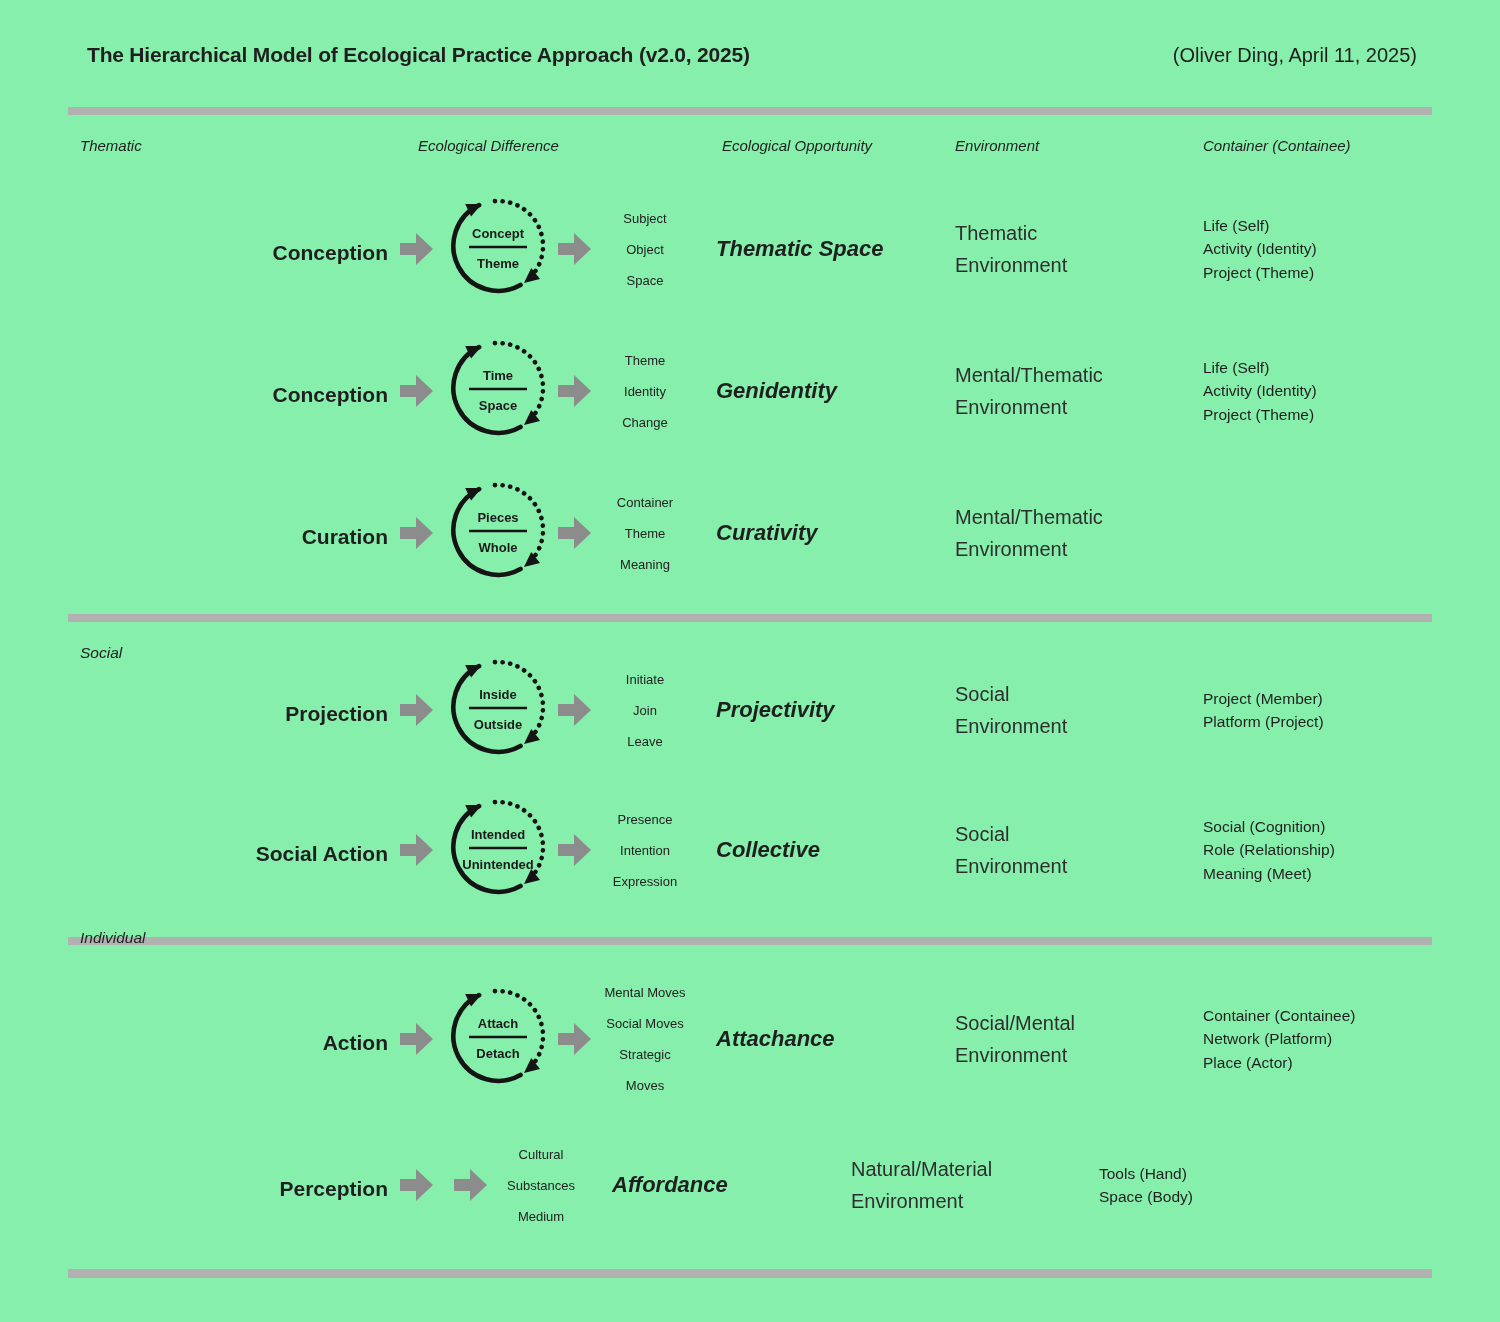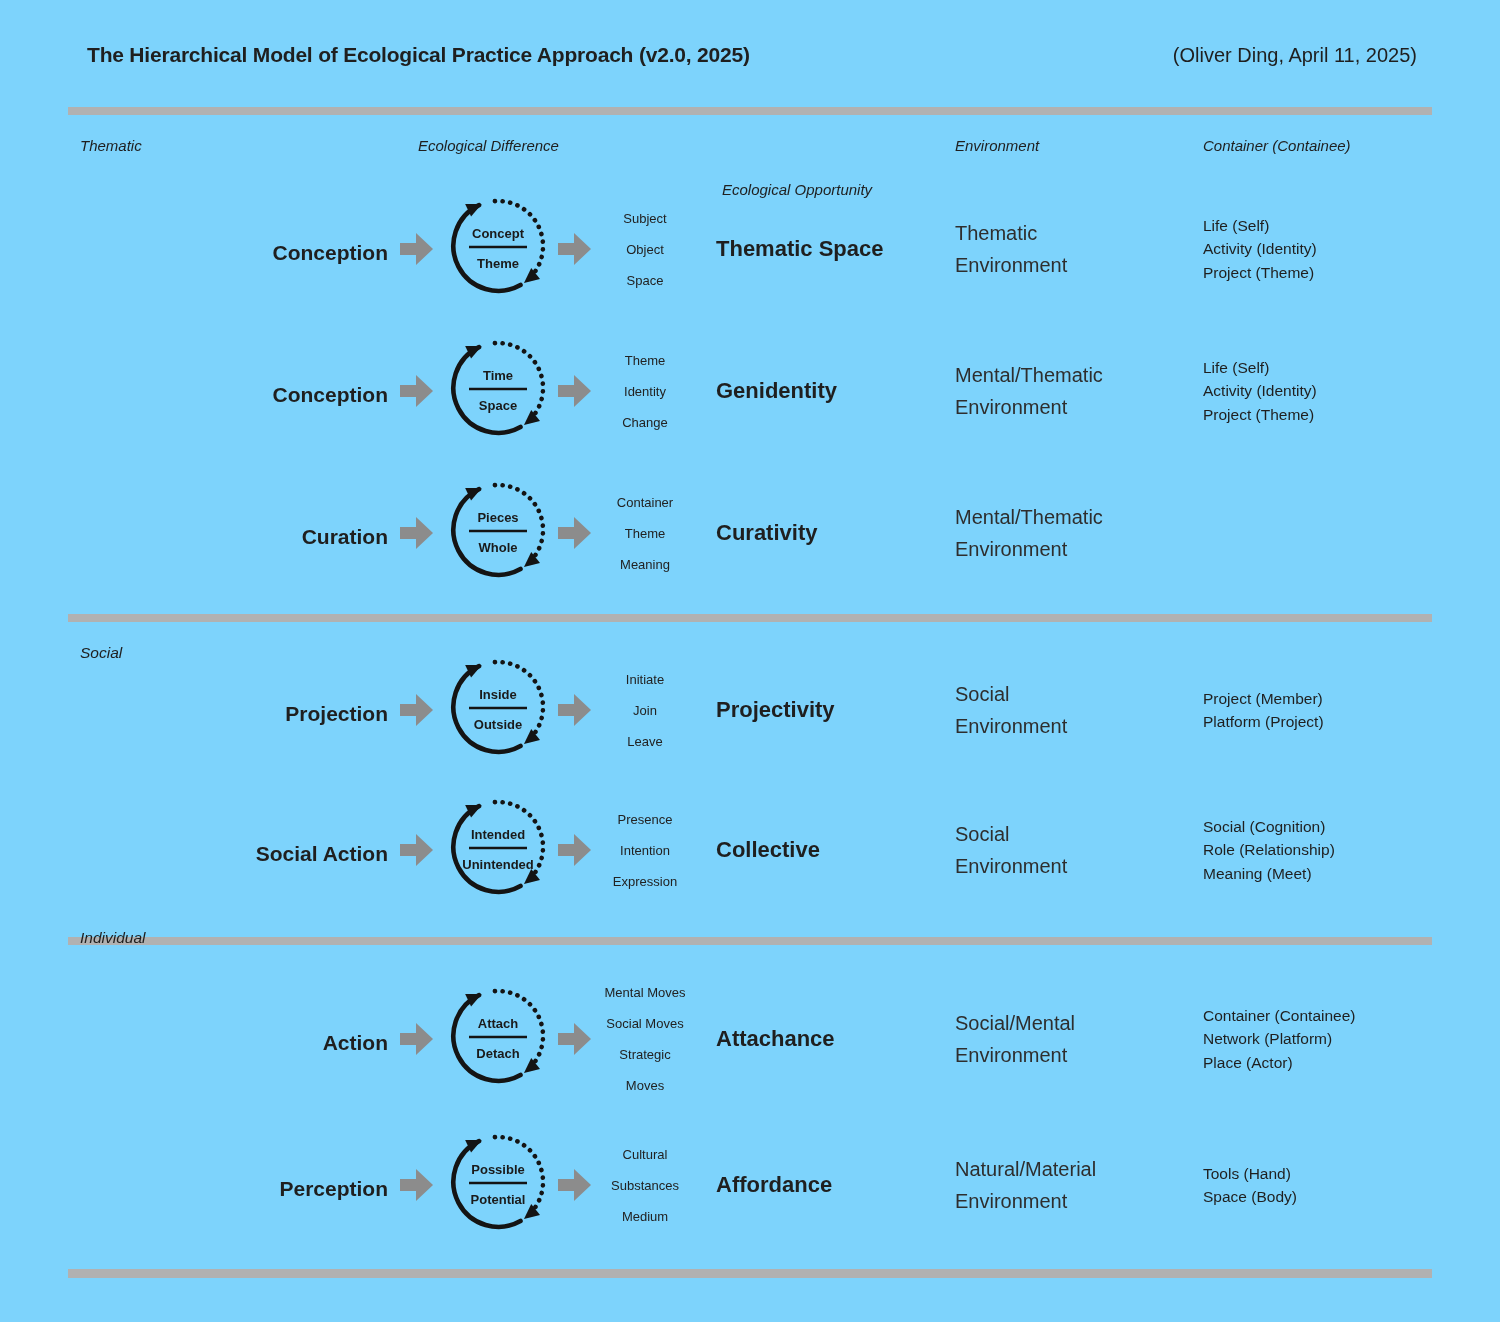--- a/index.html
+++ b/index.html
@@ -1,58 +1,58 @@
 <!DOCTYPE html>
 <html><head>
 <meta charset="utf-8">
 <style>
   html,body { margin:0; padding:0; background:#ffffff; }
   #canvas {
-    position:relative; width:1500px; height:1322px; background:#7dd3fc;
+    position:relative; width:1500px; height:1322px; background:#86efac;
     font-family:"Liberation Sans", sans-serif; color:#1f1f1f; overflow:hidden;
   }
   .abs { position:absolute; }
   .title { font-size:21px; font-weight:bold; letter-spacing:-0.2px; }
   .credit { font-size:20px; font-weight:normal; }
   .bar { position:absolute; left:68px; width:1364px; background:#b1b1b1; }
   .colhead { position:absolute; font-style:italic; font-size:15px; color:#1f1f1f; white-space:nowrap; }
   .section-label { position:absolute; font-style:italic; font-size:15.5px; color:#1f1f1f; }
   .row { position:absolute; left:68px; width:1364px; height:140px; display:flex; align-items:center; }
   .stage { width:320px; text-align:right; font-weight:bold; font-size:21px; white-space:nowrap;margin-top:8px; }
   .acell1 { width:58px; display:flex; justify-content:center; align-items:center; }
   .acell2 { width:50px; display:flex; justify-content:center; align-items:center; }
   .ccell { width:104px; height:110px; position:relative; }
   .ccell svg { display:block; }
   .solid-arc { fill:none; stroke:#141414; stroke-width:4.6; stroke-linecap:round; }
   .dot-arc { fill:none; stroke:#141414; stroke-width:4.6; stroke-linecap:round; stroke-dasharray:0.1 7.6; }
   .arrhead { fill:#141414; }
   .frac-line { stroke:#141414; stroke-width:2.6; }
   .ctext { font-family:"Liberation Sans", sans-serif; font-size:13px; font-weight:bold; fill:#1a1a1a; }
   .list { width:90px; text-align:center; font-size:13px; line-height:31px; color:#222222; white-space:pre-line; }
-  .opp { width:260px; padding-left:26px; box-sizing:border-box; font-weight:bold; font-size:22px; white-space:nowrap; }
+  .opp { width:260px; padding-left:26px; box-sizing:border-box; font-weight:bold; font-size:22px; white-space:nowrap;font-style:italic; }
   .env { width:248px; padding-left:5px; box-sizing:border-box; font-size:20px; line-height:32px; color:#2e2e2e; white-space:pre-line; }
   .cont { width:234px; padding-left:5px; box-sizing:border-box; font-size:15.5px; line-height:23.5px; color:#1f1f1f; white-space:pre-line; }
   .block-arrow { fill:#8c8c8c; }
 </style>
 </head>
 <body>
 
 <div id="canvas">
 
   <div class="abs title" style="left:87px; top:43px;">The Hierarchical Model of Ecological Practice Approach (v2.0, 2025)</div>
   <div class="abs credit" style="right:83px; top:44px;">(Oliver Ding, April 11, 2025)</div>
 
   <div class="bar" style="top:107px; height:8px;"></div>
   <div class="bar" style="top:614px; height:8px;"></div>
   <div class="bar" style="top:937px; height:8px;"></div>
   <div class="bar" style="top:1269px; height:9px;"></div>
 
   <div class="colhead" style="left:80px; top:137px;">Thematic</div>
   <div class="colhead" style="left:418px; top:137px;">Ecological Difference</div>
-  <div class="colhead" style="left:722px; top:137px;margin-top:44px;">Ecological Opportunity</div>
+  <div class="colhead" style="left:722px; top:137px;">Ecological Opportunity</div>
   <div class="colhead" style="left:955px; top:137px;">Environment</div>
   <div class="colhead" style="left:1203px; top:137px;">Container (Containee)</div>
 
   <div class="section-label" style="left:80px; top:644px;">Social</div>
   <div class="section-label" style="left:80px; top:929px;">Individual</div>
 
   <div id="rows-host">
     <div class="row" style="top: 179px;">
       <div class="stage">Conception</div>
       <div class="acell1">
@@ -253,31 +253,20 @@
 Place (Actor)</div>
     </div>
 
     <div class="row" style="top: 1115px;">
       <div class="stage">Perception</div>
       <div class="acell1">
         <svg width="34" height="40" viewBox="0 0 34 40">
           <polygon class="block-arrow" points="0,14 16,14 16,4 33,20 16,36 16,26 0,26"></polygon>
         </svg>
       </div>
-      <div class="ccell">
-        <svg width="104" height="110" viewBox="0 0 104 110">
-          <path class="solid-arc" d="M 74.5 91 A 45 45 0 1 1 33 11.2"></path>
-          <polygon class="arrhead" points="3,0 -12,7 -12,-7" transform="translate(33,11.2) rotate(-25)"></polygon>
-          <path class="dot-arc" d="M 48.9 7.1 A 45 45 0 0 1 80.3 87"></path>
-          <polygon class="arrhead" points="3,0 -12,7 -12,-7" transform="translate(80.3,87) rotate(141)"></polygon>
-          <line class="frac-line" x1="23" y1="53" x2="81" y2="53"></line>
-          <text class="ctext" x="52" y="44" text-anchor="middle">Possible</text>
-          <text class="ctext" x="52" y="74" text-anchor="middle">Potential</text>
-        </svg>
-      </div>
       <div class="acell2">
         <svg width="34" height="40" viewBox="0 0 34 40">
           <polygon class="block-arrow" points="0,14 16,14 16,4 33,20 16,36 16,26 0,26"></polygon>
         </svg>
       </div>
       <div class="list">Cultural
 Substances
 Medium</div>
       <div class="opp">Affordance</div>
       <div class="env">Natural/Material

